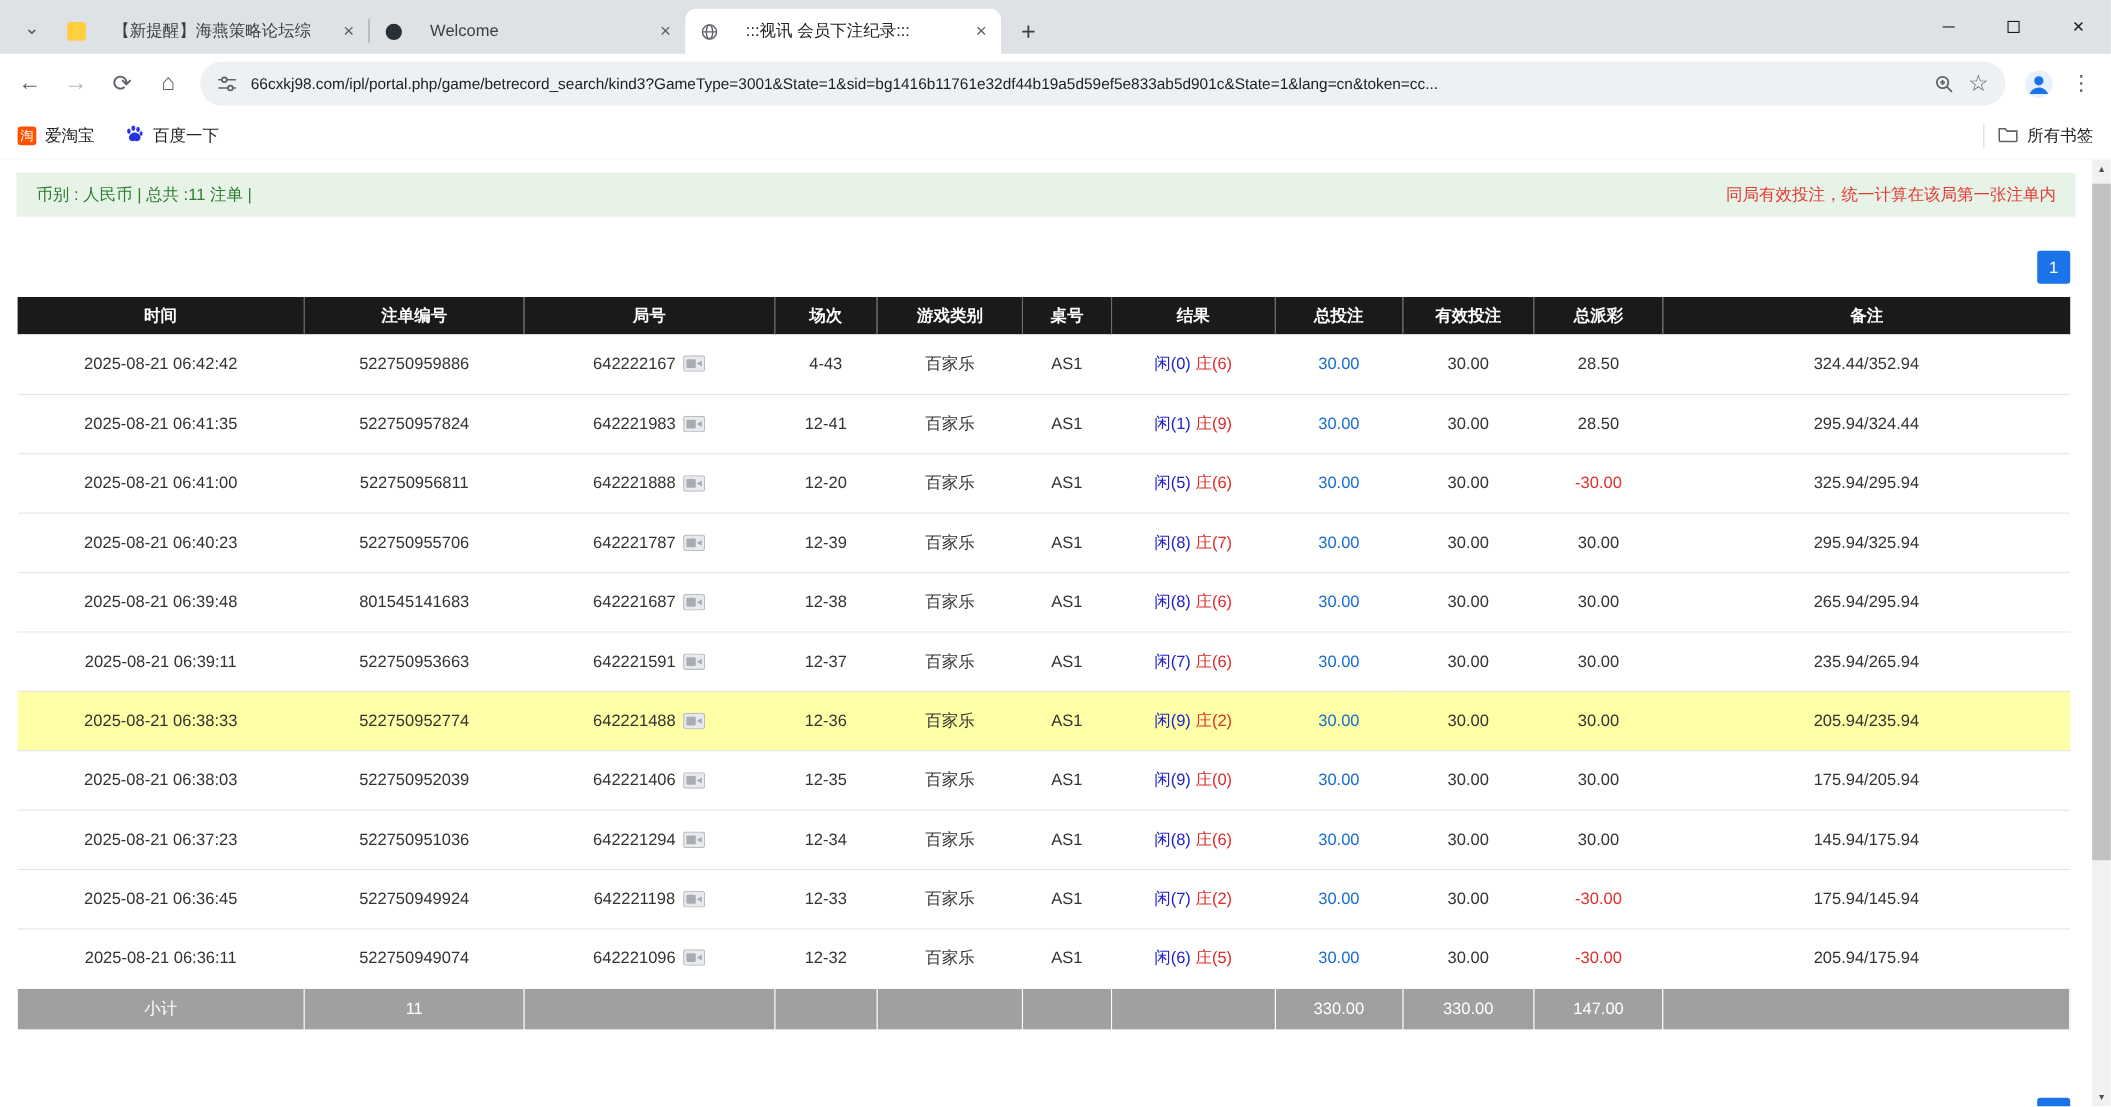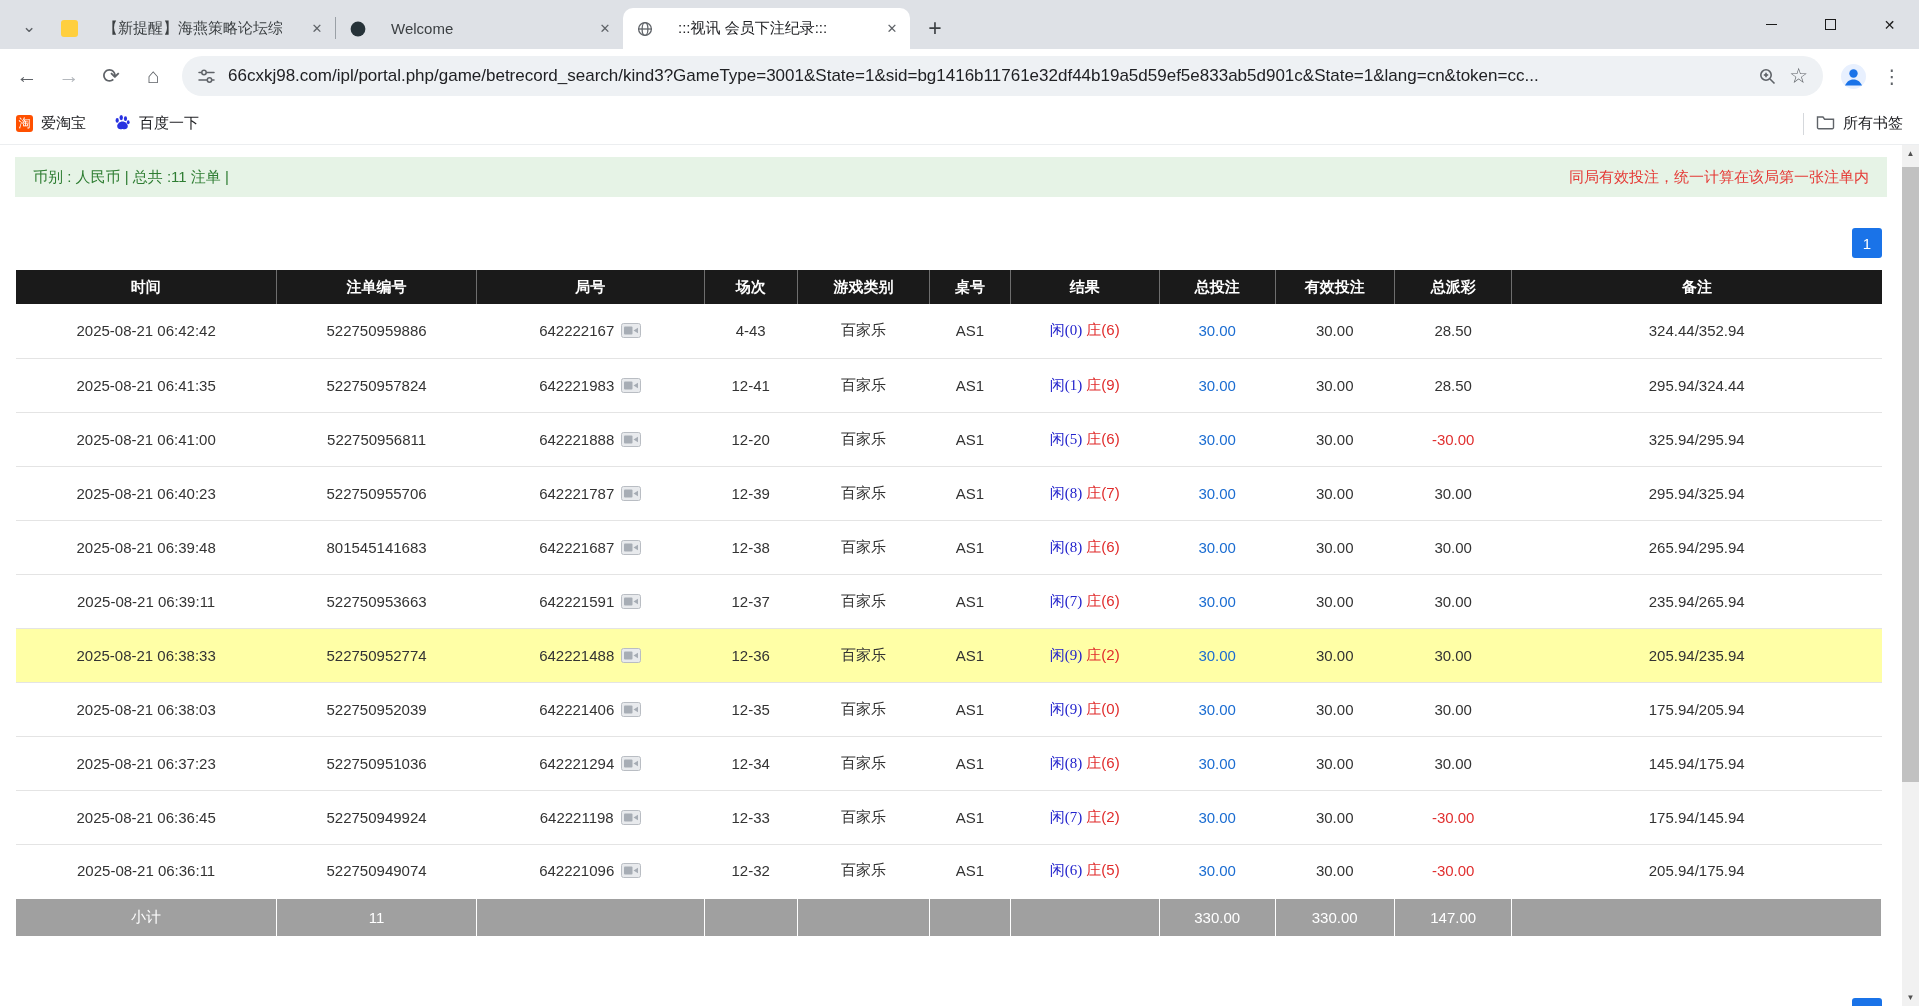--- a/index.html
+++ b/index.html
@@ -21,21 +21,21 @@
   .win-controls { margin-left:auto; display:flex; height:49px; flex:none; }
   .win-btn { width:59px; height:49px; display:flex; align-items:center; justify-content:center; font-size:14px; color:#1b1b1b; }
   .min-line { width:11px; border-top:1.5px solid #1b1b1b; display:inline-block; }
   .max-box { width:11px; height:11px; border:1.5px solid #1b1b1b; display:inline-block; }
 
   
   .navbar { height:54px; background:#fff; display:flex; align-items:center; padding:0 12px 0 8px; gap:4px; flex:none; }
   .nav-icon { width:38px; height:38px; display:flex; align-items:center; justify-content:center; font-size:21px; color:#5f6368; border-radius:50%; flex:none; }
   .nav-icon.disabled { color:#b4b8bd; }
   .omnibox { flex:1; height:40px; background:#eef1f4; border-radius:20px; display:flex; align-items:center; gap:12px; padding:0 15px; margin:0 6px; min-width:0; }
-  .url-text { flex:1; font-size:17px; color:#202124; white-space:nowrap; overflow:hidden; min-width:0; }
+  .url-text { flex:1; font-size:14px; color:#202124; white-space:nowrap; overflow:hidden; min-width:0; }
   .omni-icon { flex:none; display:flex; align-items:center; }
   .star-icon { font-size:21px; color:#5f6368; }
   .profile-btn { width:40px; height:40px; display:flex; align-items:center; justify-content:center; flex:none; }
   .menu-btn { width:30px; height:38px; display:flex; align-items:center; justify-content:center; font-size:19px; color:#5f6368; flex:none; }
 
   
   .bookmarksbar { height:42px; background:#fff; display:flex; align-items:center; padding:0 16px; gap:28px; font-size:15px; color:#202124; flex:none; border-bottom:1px solid #eceef0; }
   .bookmark { display:flex; align-items:center; gap:8px; flex:none; }
   .bm-icon-taobao { width:17px; height:17px; background:#ff5000; color:#fff; font-size:12px; display:flex; align-items:center; justify-content:center; border-radius:3px; }
   .bookmarks-right { margin-left:auto; display:flex; align-items:center; gap:12px; }
@@ -49,21 +49,21 @@
   .notice-text { color:var(--notice_red); }
   .pagination-row { display:flex; justify-content:flex-end; margin:31px 20px 12px 0; }
   .page-btn { width:30px; height:30px; background:var(--accent_blue); color:#fff; font-size:15px; display:flex; align-items:center; justify-content:center; border-radius:3px; }
   .page-btn-bottom { position:absolute; right:37px; bottom:-22px; }
 
   table.bets { width:calc(100% - 35px); margin:0 20px 0 15px; border-collapse:collapse; table-layout:fixed; font-size:15px; }
   .bets thead th { background:var(--header_bg); color:#fff; height:34px; font-weight:bold; font-size:15px; border-right:1px solid #6e6e6e; }
   .bets thead th:last-child { border-right:none;margin-top:15px; }
   .bets tbody td { height:54px; text-align:center; color:#333; border-bottom:1px solid #e4e4e4; background:#fff; }
   .bets tbody tr.highlight td { background:var(--highlight_yellow); }
-  .bets .player { color:var(--player_blue);font-family:Liberation Serif, serif; }
+  .bets .player { color:var(--player_blue); }
   .bets .banker { color:var(--banker_red); }
   .bets .bet-link { color:var(--bet_blue); }
   .bets .neg { color:var(--negative_red); }
   .bets tfoot td { background:var(--footer_gray); color:#fff; height:38px; text-align:center; border:1px solid #fff; font-size:15px; }
   .bets tfoot tr:first-child td { border-top:2px solid #fff; }
   .round-cell { display:inline-flex; align-items:center; gap:7px; }
   .video-btn { display:inline-flex; }
 
   
   .scrollbar { position:absolute; top:0; right:0; width:17px; height:100%; background:#f1f1f1; }

